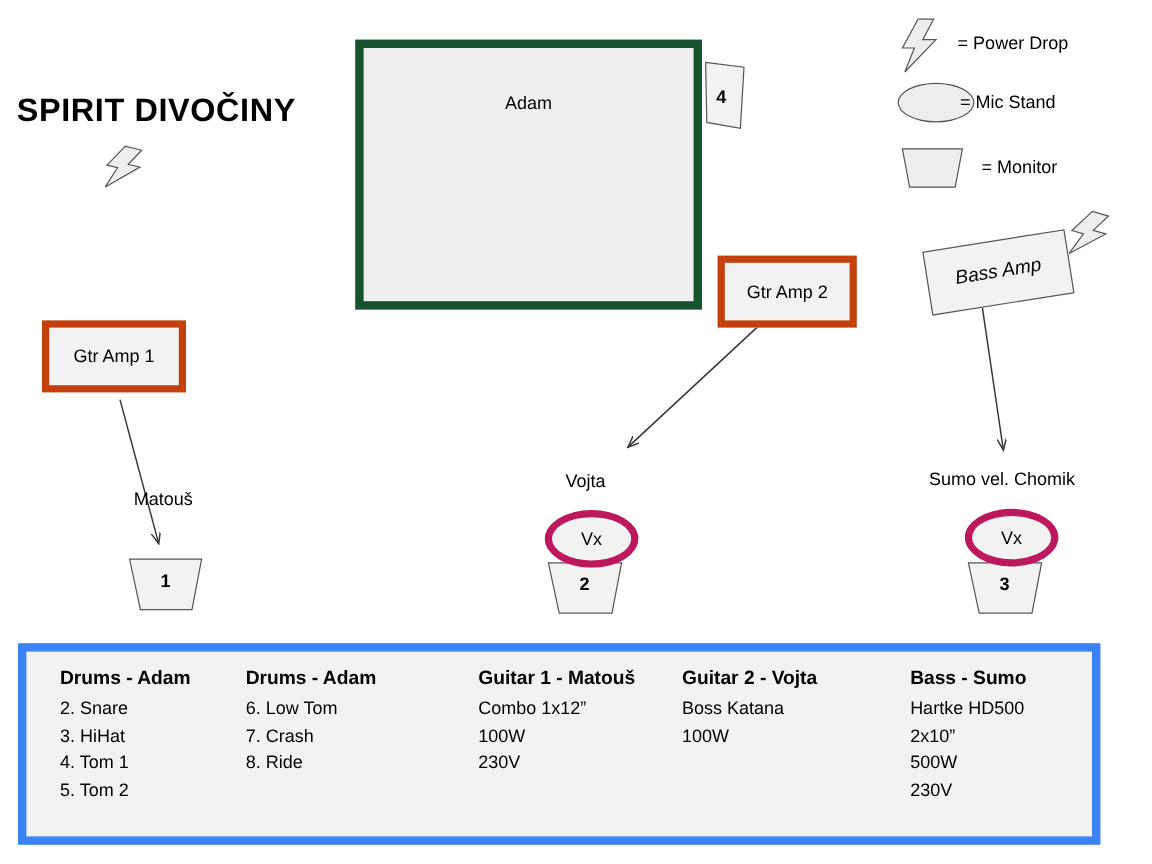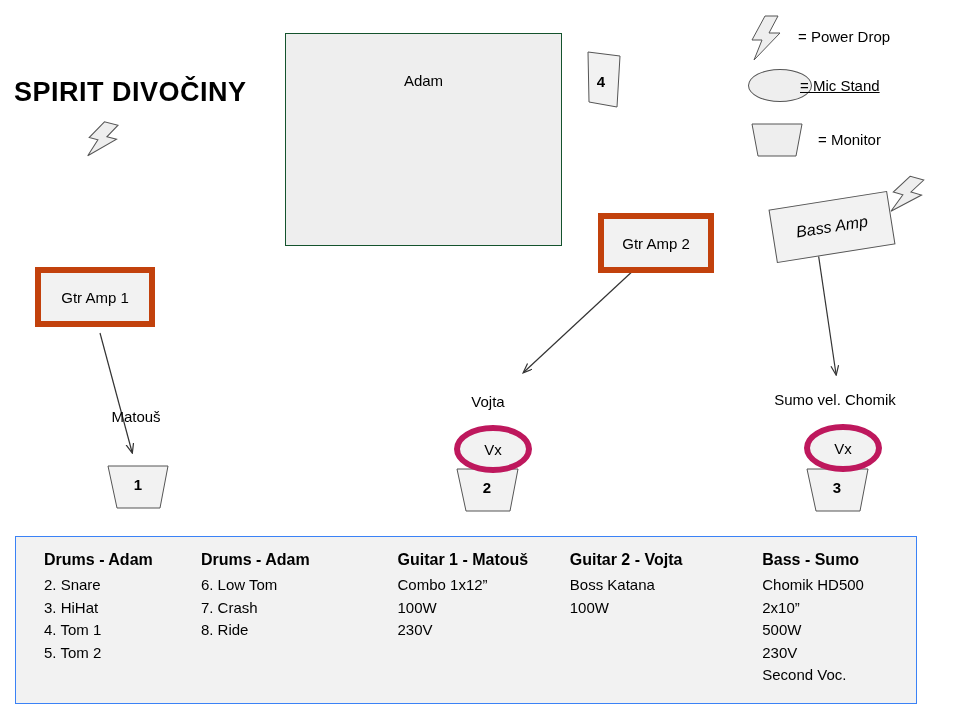--- a/index.html
+++ b/index.html
@@ -36,26 +36,26 @@
     top: 44px;
     font-size: 27px;
     font-weight: bold;
     letter-spacing: 0.5px;
     margin-top: 33px;
   }
 
   
   #drum-riser {
     position: absolute;
-    left: 285px;
+    left: 296px;
     top: 33px;
     width: 275px;
     height: 211px;
     background: #eeeeee;
-    border: 1px solid #14532d;
+    border: 7px solid #14532d;
   }
   #drum-riser-label {
     position: absolute;
     left: 0;
     top: 38px;
     width: 275px;
     text-align: center;
     font-size: 15px;
   }
 
@@ -89,21 +89,21 @@
     transform: rotate(-9deg);
   }
 
   
   .legend-label {
     position: absolute;
     font-size: 15px;
     white-space: nowrap;
   }
   #legend-power-label { left: 798px; top: 28px; }
-  #legend-mic-label   { left: 800px; top: 77px; text-decoration: underline; }
+  #legend-mic-label   { left: 800px; top: 77px; }
   #legend-monitor-label { left: 818px; top: 131px; }
 
   #legend-mic-shape {
     position: absolute;
     left: 748px;
     top: 69px;
     width: 62px;
     height: 31px;
     border-radius: 50%;
     background: #eeeeee;
@@ -151,21 +151,21 @@
   #monitor-4-label { left: 581px; top: 73px; }
 
   
   #spec-panel {
     position: absolute;
     left: 15px;
     top: 536px;
     width: 902px;
     height: 168px;
     background: #f2f2f2;
-    border: 1px solid #3b82f6;
+    border: 7px solid #3b82f6;
     box-sizing: border-box;
     display: flex;
   }
   .spec-col {
     padding: 14px 0 0 0;
     box-sizing: border-box;
   }
   .spec-col:nth-child(1) { width: 183px; padding-left: 28px; }
   .spec-col:nth-child(2) { width: 203px; padding-left: 7px; }
   .spec-col:nth-child(3) { width: 183px; padding-left: 7px; }
@@ -285,22 +285,21 @@
     </div>
 
     <div class="spec-col">
       <div class="spec-head">Guitar 2 - Vojta</div>
       <div class="spec-line">Boss Katana</div>
       <div class="spec-line">100W</div>
     </div>
 
     <div class="spec-col">
       <div class="spec-head">Bass - Sumo</div>
-      <div class="spec-line">Chomik HD500</div>
+      <div class="spec-line">Hartke HD500</div>
       <div class="spec-line">2x10”</div>
       <div class="spec-line">500W</div>
       <div class="spec-line">230V</div>
-      <div class="spec-line">Second Voc.</div>
     </div>
 
   </div>
 
 </div>
 
 </body></html>

